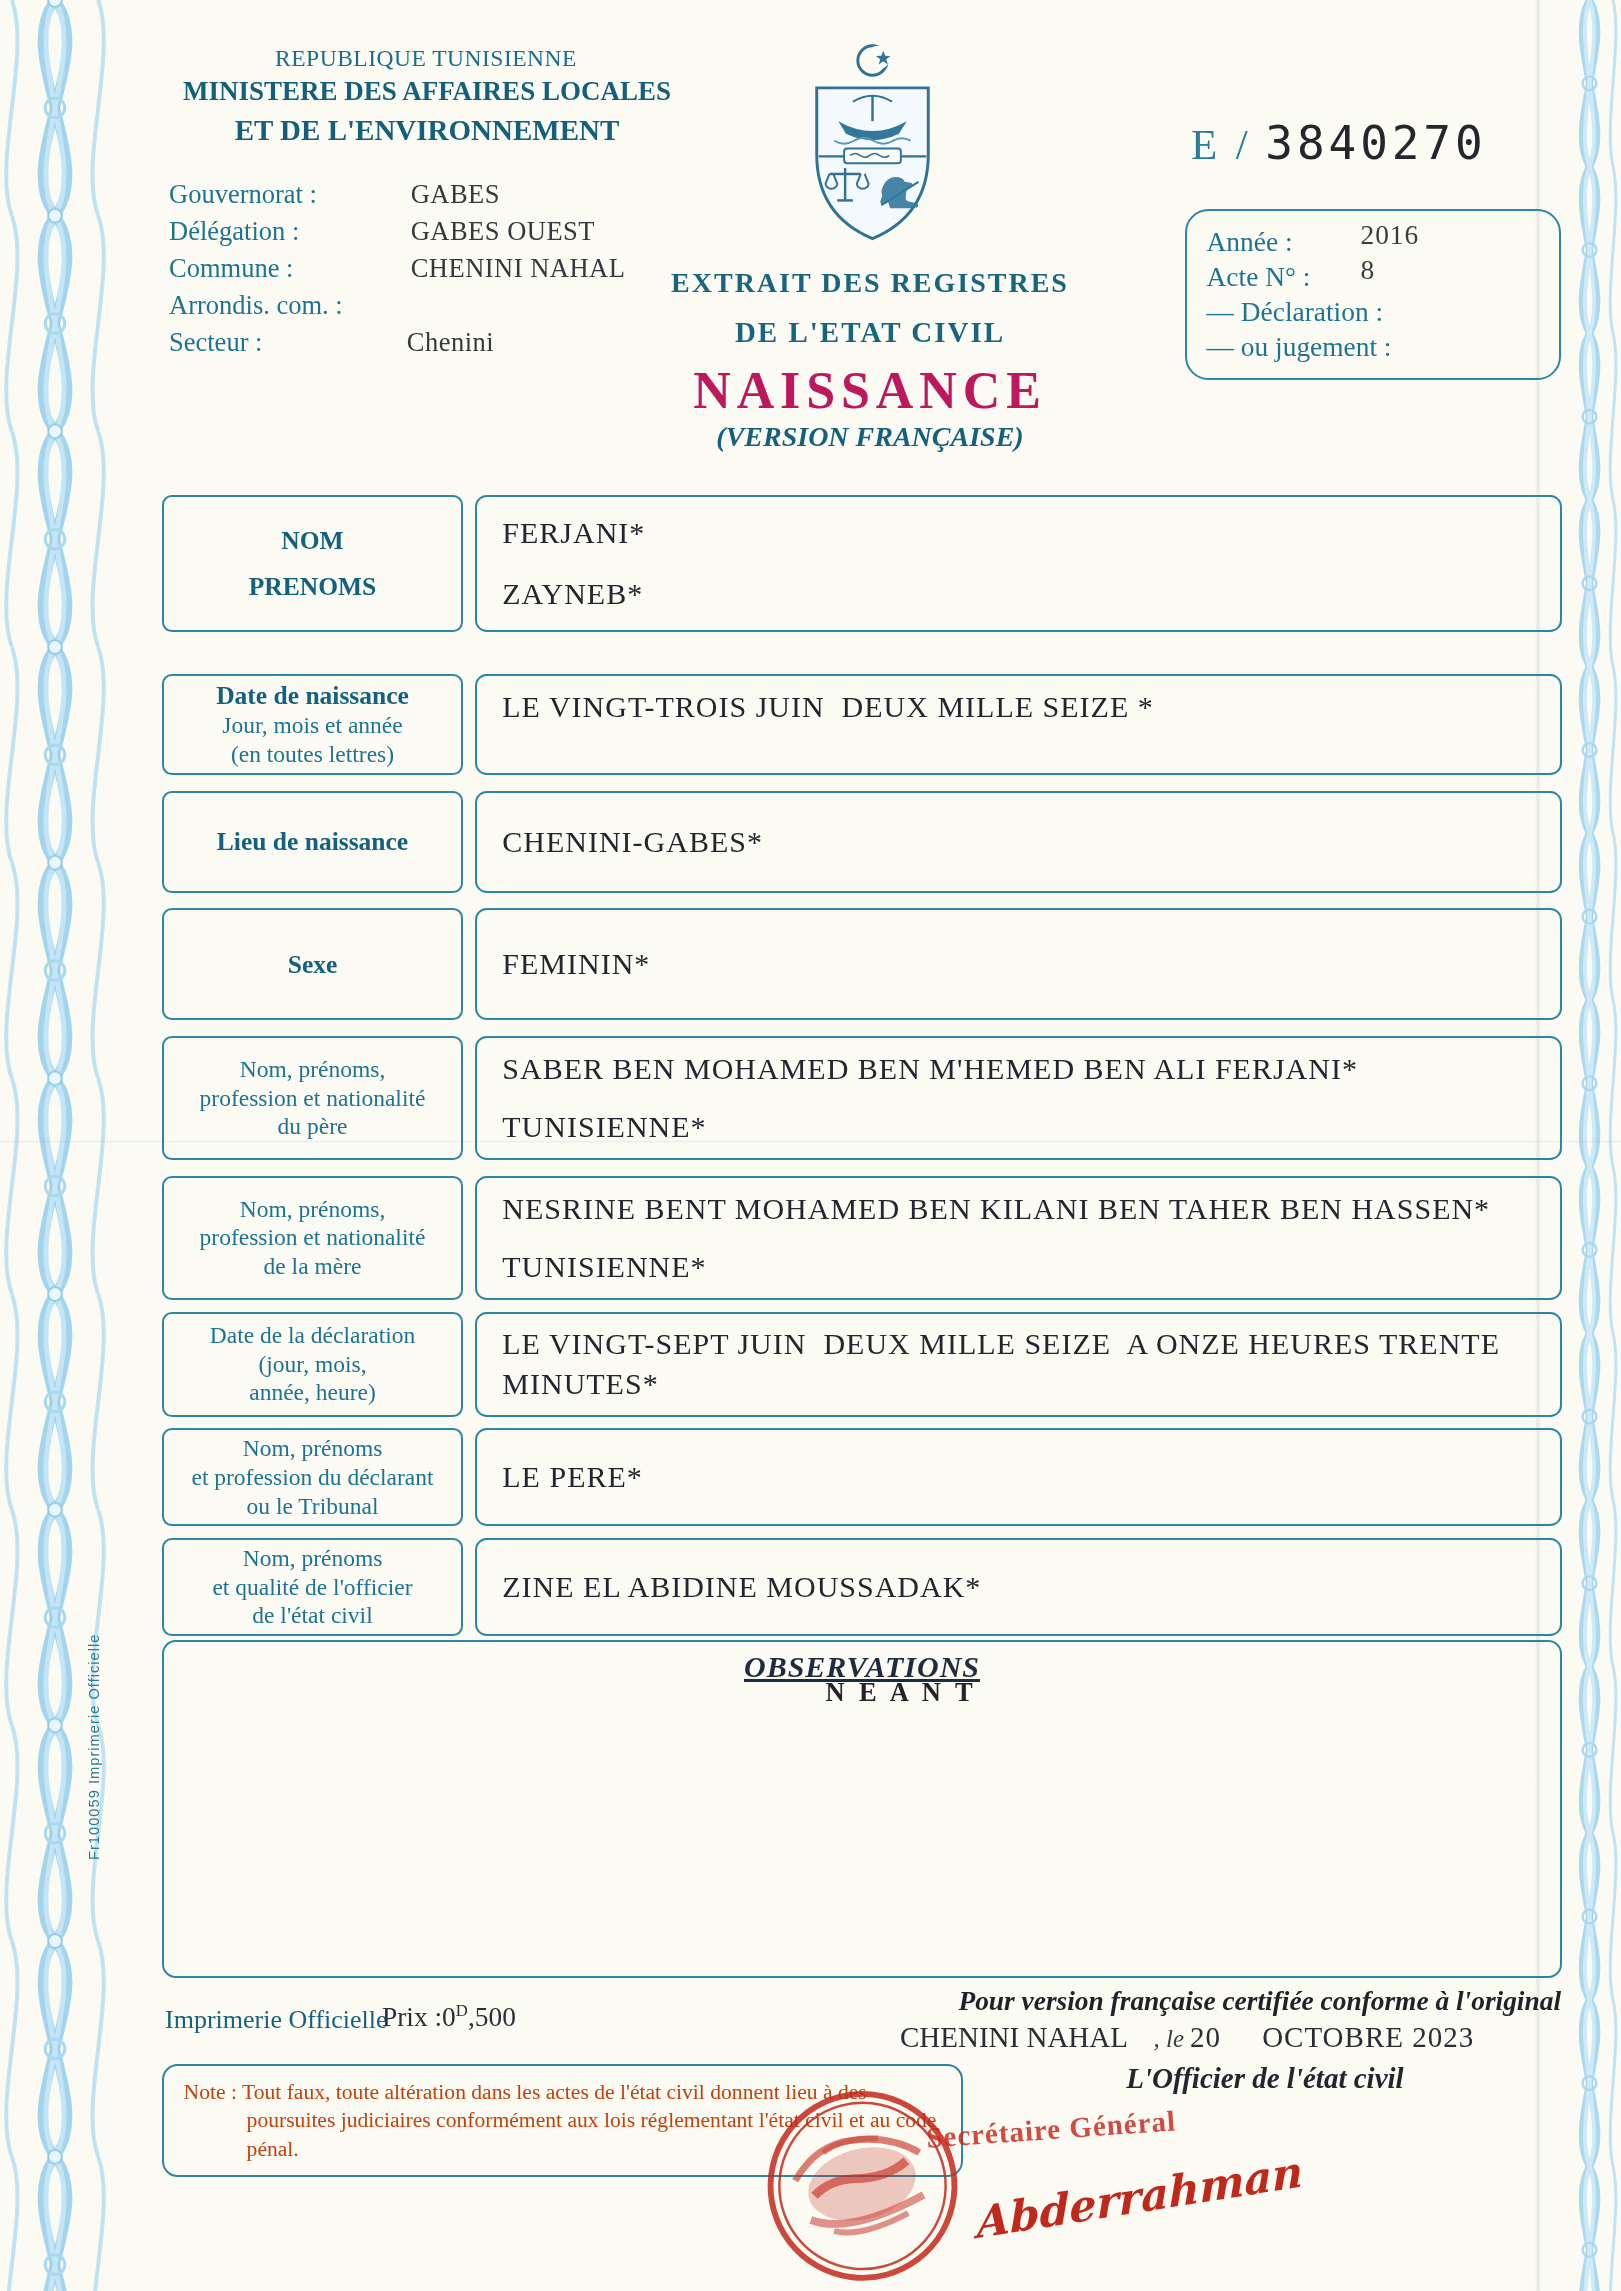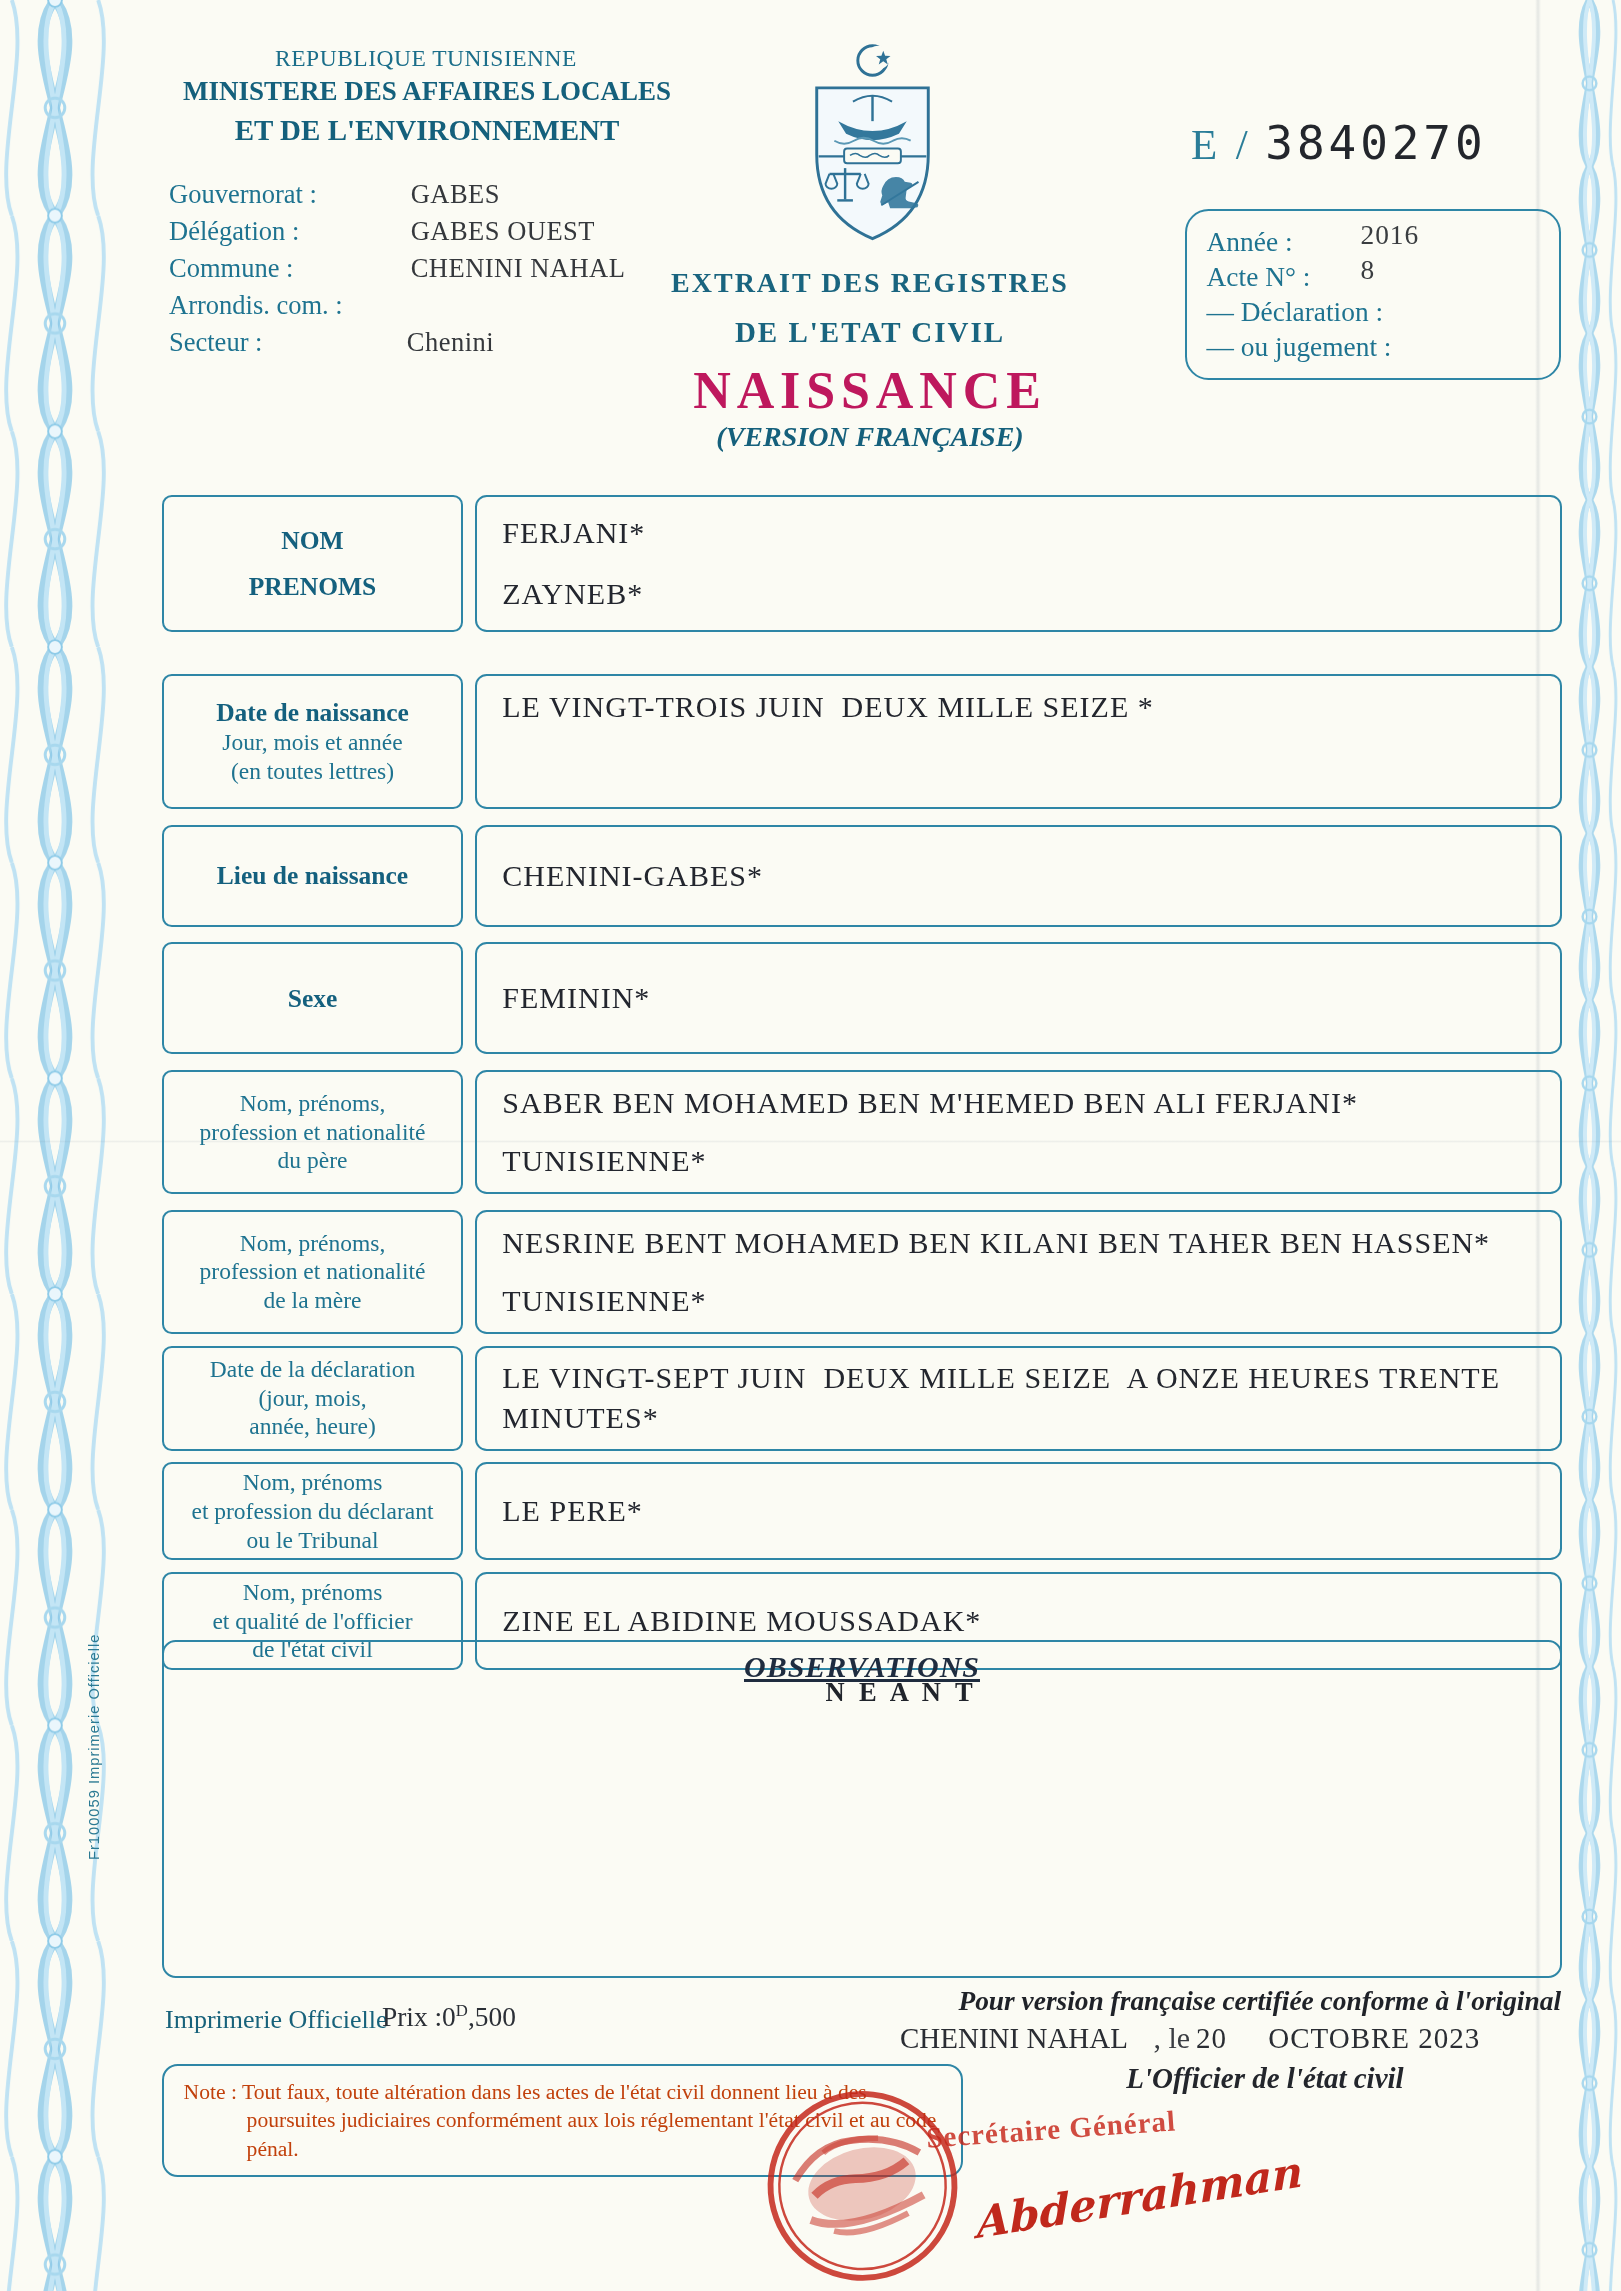--- a/index.html
+++ b/index.html
@@ -50,42 +50,42 @@
   .lbl-line{font-size:23.5px;color:#1e7390;}
   .lbl-line.strong{font-size:25.5px;font-weight:bold;color:#14607e;}
   .val-line{font-size:30px;color:#23262e;letter-spacing:1px;white-space:pre;}
   .lb-gap{gap:15.7px;}
   .vb-center{justify-content:center;}
   .gap-lg{gap:27.4px;}
   .gap-md{gap:23.5px;}
   .gap-sm{gap:5.9px;}
   .vb-top{justify-content:flex-start;padding-top:13.7px;}
   .r0{height:137px;margin-bottom:17.6px;}
-  .r1{height:135px;margin-bottom:15.7px;margin-top:42px;}
+  .r1{height:101px;margin-bottom:15.7px;margin-top:42px;}
   .r2{height:102px;margin-bottom:15.7px;}
   .r3{height:112px;margin-bottom:15.7px;}
   .r4{height:124px;margin-bottom:15.7px;}
   .r5{height:124px;margin-bottom:11.8px;}
   .r6{height:105px;margin-bottom:11.8px;}
   .r7{height:98px;margin-bottom:11.8px;}
   .r8{height:98px;margin-bottom:0;}
   
   .obs-box{left:162px;top:1640px;width:1400px;height:338px;border:2.9px solid #2e86a6;border-radius:13.7px;box-sizing:border-box;}
   .obs-title{position:absolute;top:7.8px;left:0;right:0;text-align:center;font-size:30px;font-weight:bold;
              font-style:italic;color:#1f2c3f;text-decoration:underline;letter-spacing:1px;}
   .obs-value{position:absolute;top:35px;left:calc(50% + 39px);transform:translateX(-50%);
              font-size:26.5px;font-weight:bold;color:#20242b;letter-spacing:3.9px;white-space:pre;}
   
   .imprimerie{left:165px;top:2005px;font-size:26px;color:#17627b;}
   .prix{left:382px;top:2001px;font-size:27.4px;color:#2b2f36;}
   .prix sup{font-size:16.7px;}
   .certification{left:882px;top:1986px;width:679px;text-align:right;font-size:27.4px;font-style:italic;
                  font-weight:bold;color:#1f2228;}
   .placeline{left:900px;top:2021px;font-size:29px;color:#2a2d33;white-space:nowrap;}
-  .place-le{font-size:30px;margin-left:25.5px;color:#3a3d42;}
+  .place-le{font-style:italic;font-size:25px;margin-left:25.5px;color:#3a3d42;}
   .place-date{margin-left:5.9px;white-space:pre;letter-spacing:1px;}
   .note-box{left:162px;top:2064px;width:801px;border:2.9px solid #2e86a6;border-radius:15.7px;box-sizing:border-box;
             padding:11.8px 19.6px;font-size:21.6px;line-height:1.32;color:#c2410c;}
   .note-text{padding-left:63px;text-indent:-63px;}
   .officier{left:1059px;top:2062px;width:412px;text-align:center;font-size:29px;font-weight:bold;
             font-style:italic;color:#23262c;}
   .stamp{left:750px;top:2070px;}
   .stamp-title{left:926px;top:2113px;font-size:29px;font-weight:bold;color:rgba(198,36,24,.82);
                transform:rotate(-4deg);letter-spacing:1px;}
   .signature{left:975px;top:2172px;font-size:43px;font-weight:bold;font-style:italic;color:#c0281c;

